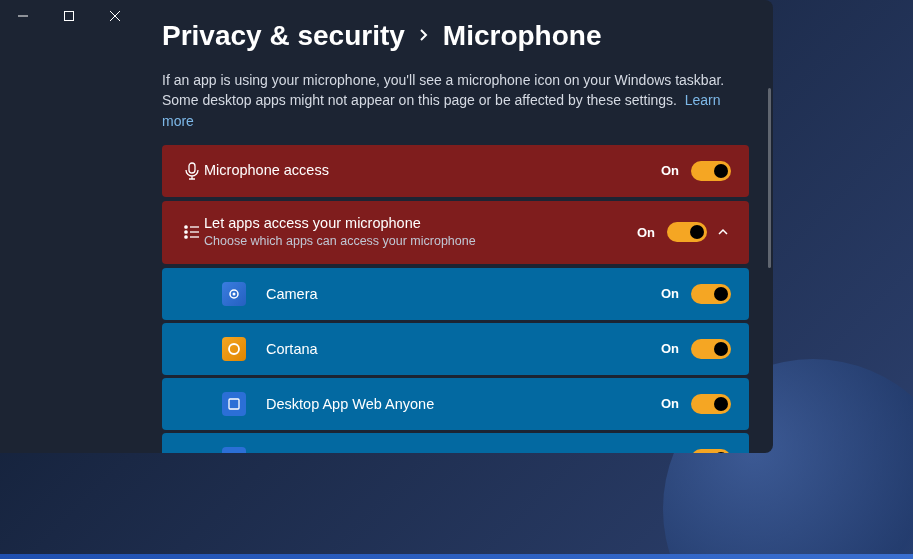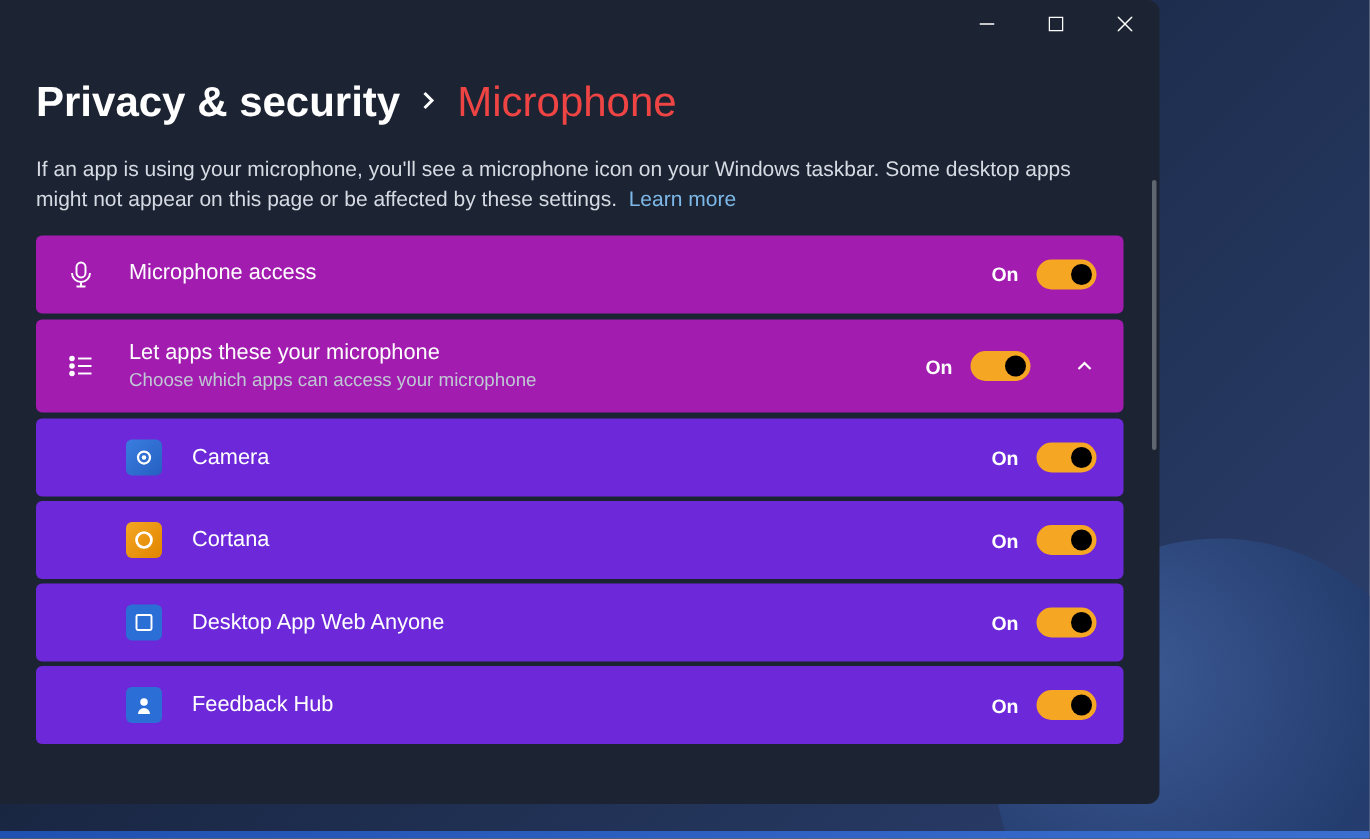--- a/index.html
+++ b/index.html
@@ -23,25 +23,25 @@
       height: 300px;
       background: radial-gradient(circle at 30% 30%, #4a6fb5 0%, #1e3a6e 60%, transparent 80%);
       border-radius: 50%;
       opacity: 0.6;
     }
     .window {
       position: absolute;
       left: 0;
       top: 0;
       width: 773px;
-      height: 536px;
+      height: 453px;
       background: #1c2433;
       border-radius: 0 8px 8px 0;
       display: flex;
-      flex-direction: column;
+      flex-direction: row;
       overflow: hidden;
     }
     .titlebar {
       height: 32px;
       display: flex;
       justify-content: flex-end;
       align-items: center;
     }
     .titlebar-btn {
       width: 46px;
@@ -79,42 +79,41 @@
       font-size: 28px;
       font-weight: 600;
       color: #fff;
     }
     .breadcrumb-chevron {
       color: #fff;
       font-size: 18px;
     }
     .breadcrumb-current {
       font-size: 28px;
-      font-weight: 400;
-      color: #ef4444;
+      font-weight: 700;
+      color: #ffffff;
     }
     .description {
       color: #d5dae3;
       font-size: 14px;
       line-height: 1.45;
       margin-bottom: 14px;
       max-width: 700px;
     }
     .learn-more {
       color: #7db8e8;
       cursor: pointer;
     }
     .card {
-      background: #a21caf;
+      background: #7f1d1d;
       border-radius: 4px;
       padding: 14px 18px;
       margin-bottom: 4px;
       display: flex;
       align-items: center;
-      gap: 20px;
     }
     .card-icon {
       width: 24px;
       height: 24px;
       display: flex;
       align-items: center;
       justify-content: center;
       color: #fff;
       flex-shrink: 0;
     }
@@ -163,21 +162,21 @@
     }
     .expand-chevron {
       width: 16px;
       color: #fff;
       display: flex;
       align-items: center;
       justify-content: center;
       margin-left: 8px;
     }
     .app-row {
-      background: #6d28d9;
+      background: #0369a1;
       border-radius: 4px;
       padding: 14px 18px 14px 60px;
       margin-bottom: 3px;
       display: flex;
       align-items: center;
       gap: 20px;
     }
     .app-icon {
       width: 24px;
       height: 24px;
@@ -274,21 +273,21 @@
         <svg width="20" height="20" viewBox="0 0 20 20" fill="none" stroke="#fff" stroke-width="1.3">
           <circle cx="4" cy="5" r="1.2" fill="#fff"></circle>
             <path d="M8 5 h9"></path>
           <circle cx="4" cy="10" r="1.2" fill="#fff"></circle>
             <path d="M8 10 h9"></path>
           <circle cx="4" cy="15" r="1.2" fill="#fff"></circle>
             <path d="M8 15 h9"></path>
         </svg>
       </div>
       <div class="card-text">
-        <div class="card-title">Let apps these your microphone</div>
+        <div class="card-title">Let apps access your microphone</div>
         <div class="card-subtitle">Choose which apps can access your microphone</div>
       </div>
       <div class="toggle-group">
         <span class="toggle-label">On</span>
         <div class="toggle"></div>
       </div>
       <div class="expand-chevron">
         <svg width="12" height="12" viewBox="0 0 12 12" fill="none" stroke="#fff" stroke-width="1.5">
             <path d="M2 8 L6 4 L10 8"></path>
           </svg>

